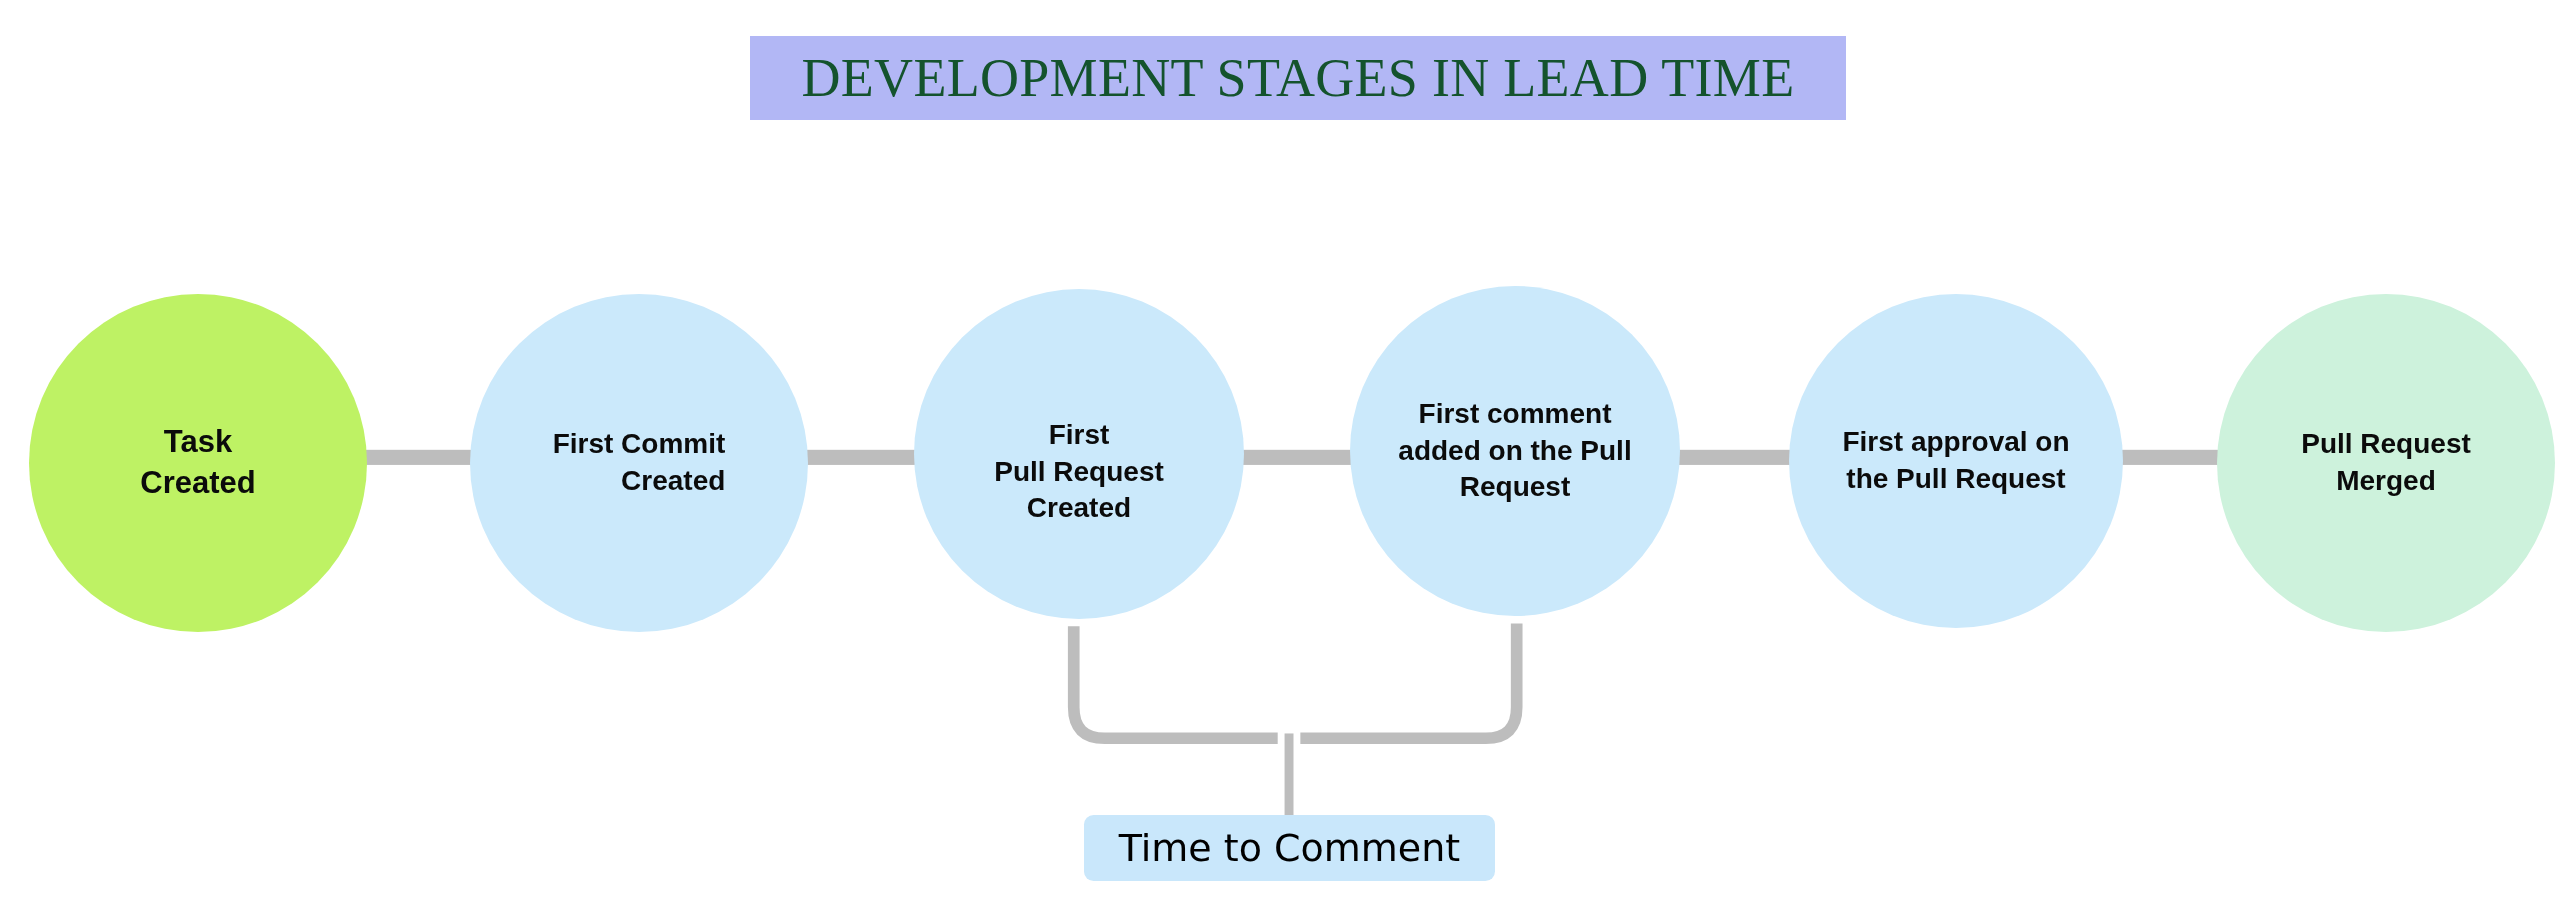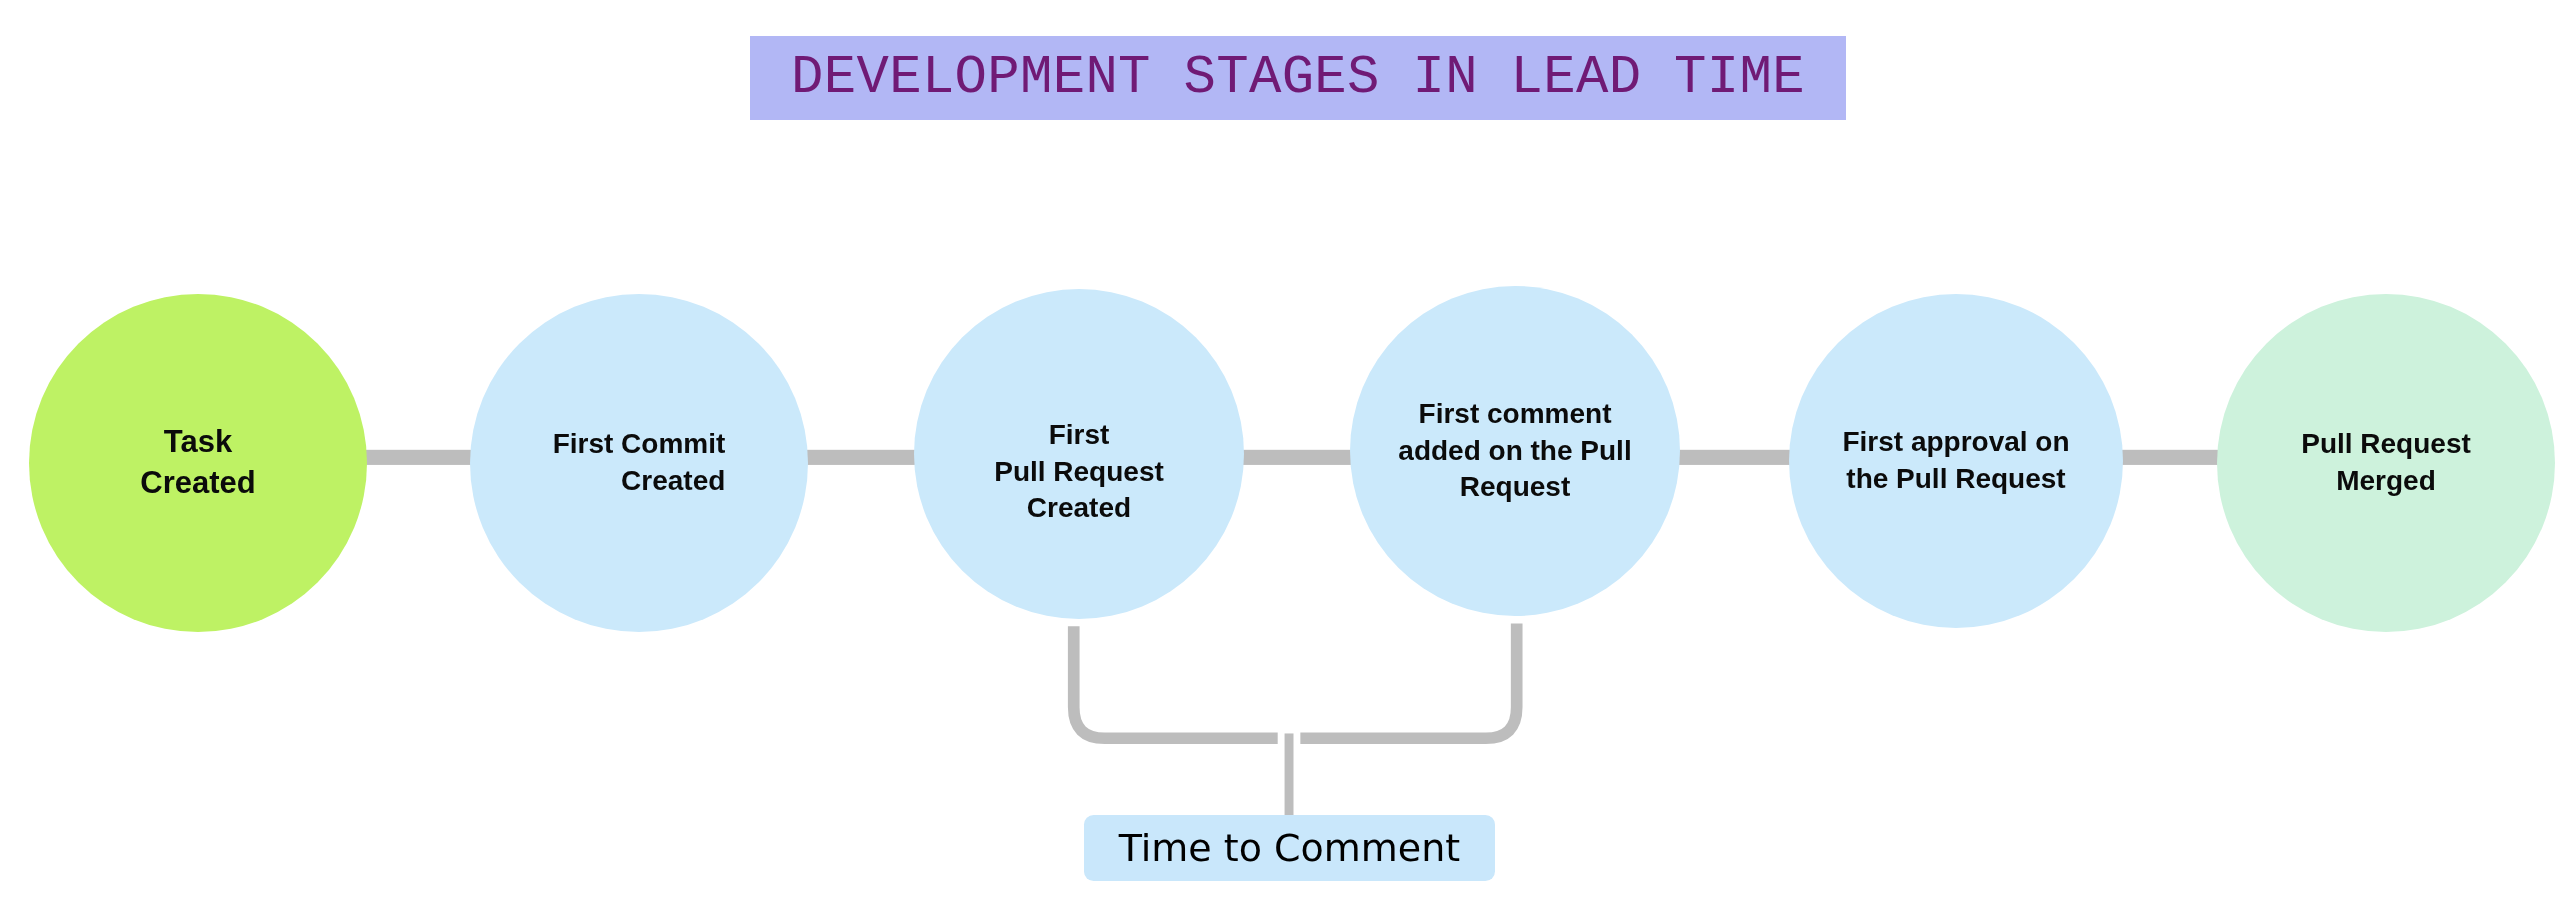--- a/index.html
+++ b/index.html
@@ -29,24 +29,24 @@
     top: 36px;
     width: 1096px;
     height: 84px;
     background: #b2b7f5;
     display: flex;
     align-items: center;
     justify-content: center;
     box-sizing: border-box;
   }
   .title-text {
-    font-family: Liberation Mono, monospace;
+    font-family: Liberation Serif, serif;
     font-size: 54px;
     font-weight: 400;
-    color: #701a75;
+    color: #14532d;
     letter-spacing: 0.3px;
     white-space: nowrap;
     line-height: 1;
   }
 
   
   .connector-layer {
     position: absolute;
     left: 0; top: 0;
     width: 2576px;

